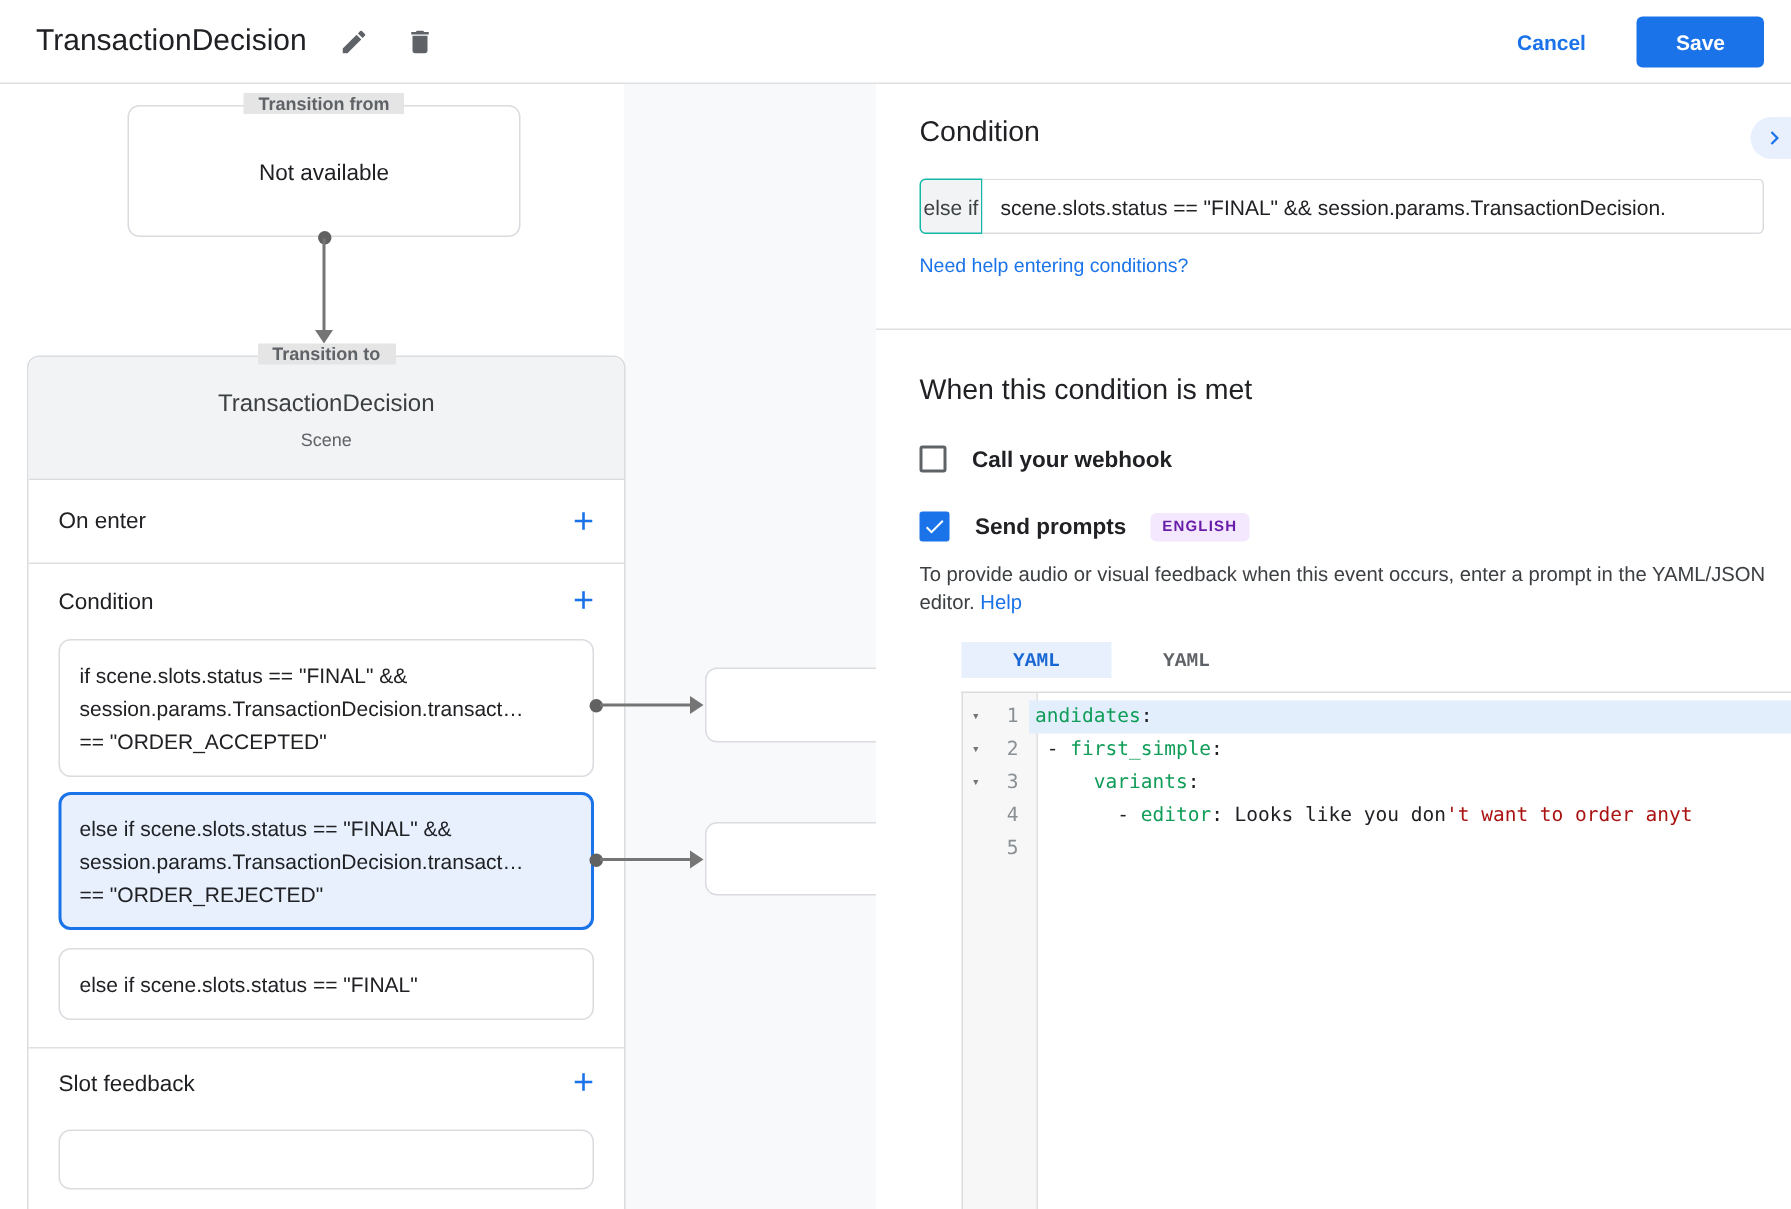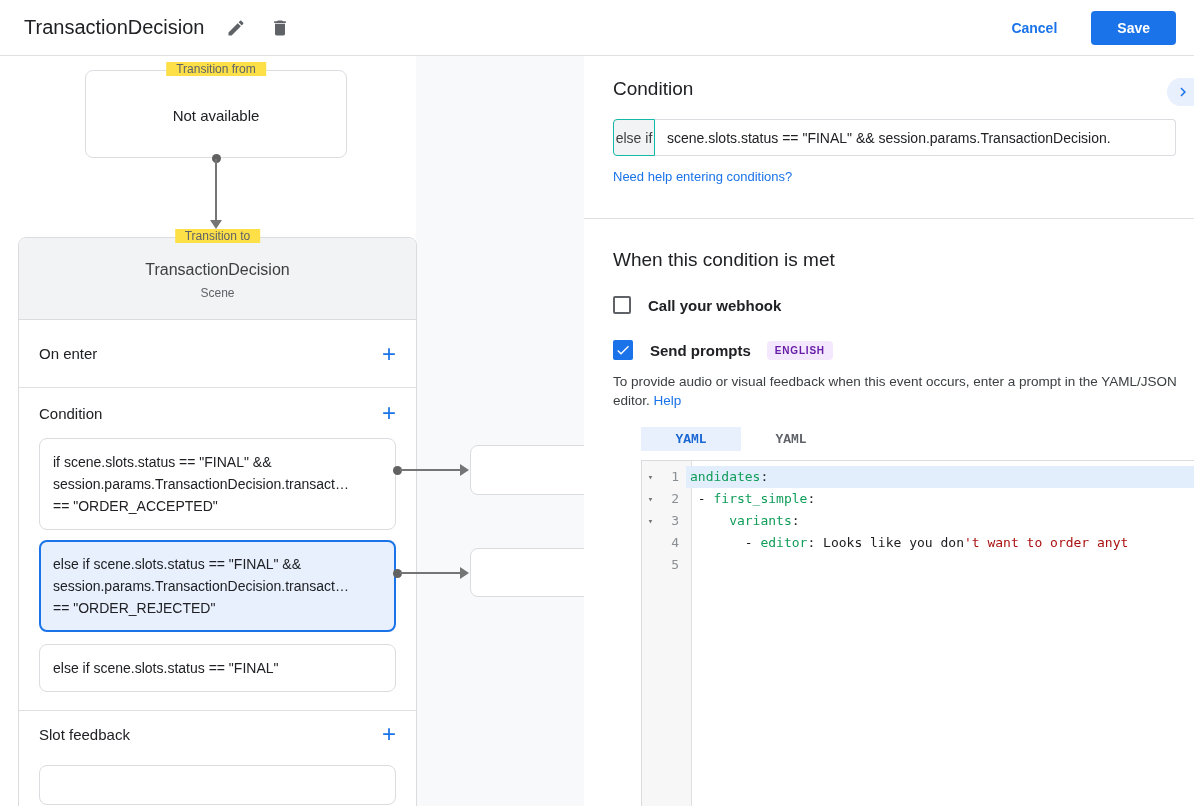--- a/index.html
+++ b/index.html
@@ -15,22 +15,22 @@
   .topbar-right { position:absolute; right:18px; display:flex; align-items:center; }
   .cancel-btn { color:#1a73e8; font-size:14px; font-weight:700; margin-right:34px; cursor:pointer; }
   .save-btn { background:#1a73e8; color:#fff; font-size:14px; font-weight:700; border:none;
     border-radius:4px; padding:9px 26px; cursor:pointer; }
 
   
   .canvas { position:absolute; left:0; top:56px; width:584px; height:750px; background:#fff; overflow:hidden; }
   .canvas-gray { position:absolute; left:416px; top:0; width:168px; height:750px; background:#f8f9fa; }
 
   .node-box { position:absolute; background:#fff; border:1px solid #dadce0; border-radius:8px; }
-  .legend { position:absolute; top:-9px; left:50%; transform:translateX(-50%); background:#fde047;
-    padding:0 10px; font-size:12px; color:#5f6368; white-space:nowrap; }
+  .legend { position:absolute; top:-9px; left:50%; transform:translateX(-50%); background:#e5e5e5;
+    padding:0 10px; font-size:12px; color:#5f6368; white-space:nowrap;font-weight:bold; }
   .tfrom { left:85px; top:14px; width:262px; height:88px; }
   .tfrom-text { position:absolute; width:100%; top:36px; text-align:center; font-size:15px; color:#202124; }
 
   .dot { position:absolute; width:9px; height:9px; border-radius:50%; background:#616161; }
   .vline { position:absolute; left:215px; top:103px; width:2px; height:61px; background:#757575; }
   .arrow-down { position:absolute; left:210px; top:164px; width:0; height:0;
     border-left:6px solid transparent; border-right:6px solid transparent; border-top:9px solid #757575; }
   .hline { position:absolute; height:2px; background:#757575; }
   .arrow-right { position:absolute; width:0; height:0;
     border-top:6px solid transparent; border-bottom:6px solid transparent; border-left:9px solid #757575; }
@@ -38,21 +38,21 @@
   
   .scene-card { position:absolute; left:18px; top:181px; width:399px; height:640px;
     background:#fff; border:1px solid #dadce0; border-radius:8px 8px 0 0; }
   .scene-head { height:82px; background:#f1f3f4; border-bottom:1px solid #dadce0;
     border-radius:8px 8px 0 0; text-align:center; padding-top:23px; }
   .scene-head-title { font-size:16px; color:#3c4043; }
   .scene-head-sub { font-size:12px; color:#5f6368; margin-top:7px; }
   .sec-row { display:flex; align-items:center; justify-content:space-between; padding:0 20px; }
   .sec-label { font-size:15px; color:#202124; }
   .plus { color:#1a73e8; font-size:24px; font-weight:300; line-height:20px; cursor:pointer; }
-  .on-enter { height:68px; border-bottom:1px solid #e0e0e0; }
+  .on-enter { height:56px; border-bottom:1px solid #e0e0e0; }
   .cond-section { border-bottom:1px solid #e0e0e0; padding-bottom:18px; }
   .cond-row-head { height:50px; }
   .cond-card { margin:0 20px 10px; background:#fff; border:1px solid #dadce0; border-radius:8px;
     padding:12px 13px; font-size:14px; line-height:22px; color:#202124; cursor:pointer; }
   .cond-card.selected { border:2px solid #1a73e8; background:#e8f0fe; padding:11px 12px; margin-bottom:12px; }
   .cond-card:last-child { margin-bottom:0; }
   .slot-row-head { height:46px; }
   .slot-card { margin:0 20px; background:#fff; border:1px solid #dadce0; border-radius:8px;
     padding:12px 13px; font-size:14px; line-height:22px; color:#202124; cursor:pointer; }
   .slot-card-partial { margin:8px 20px 0; height:40px; background:#fff; border:1px solid #dadce0; border-radius:8px; }

